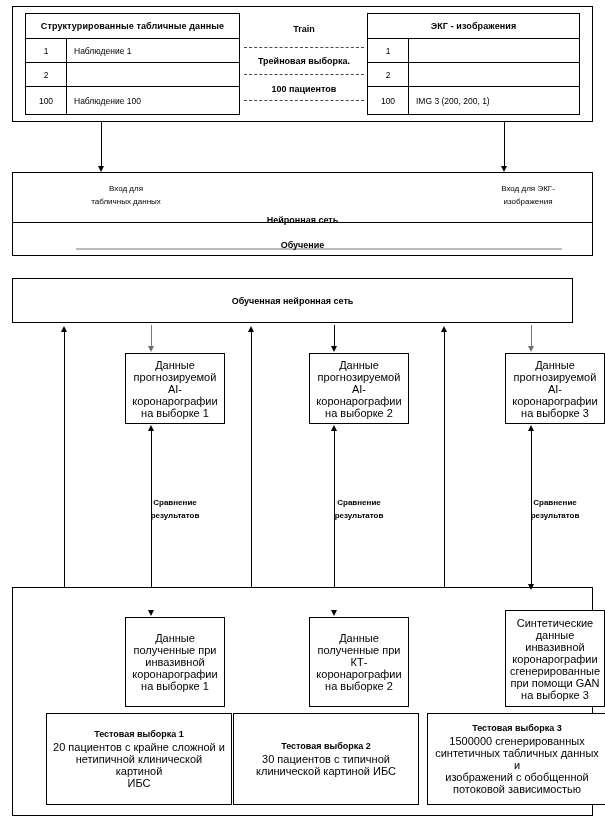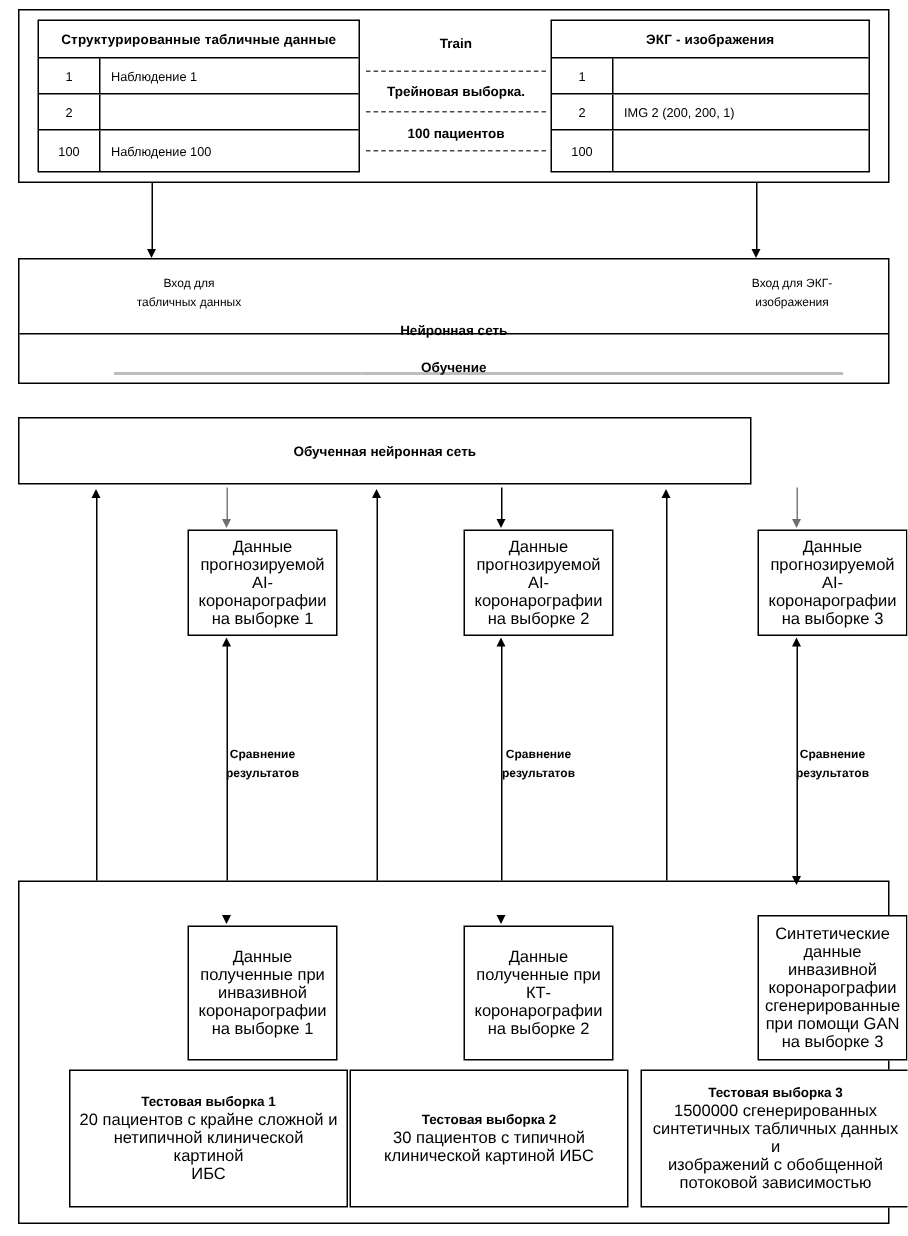--- a/index.html
+++ b/index.html
@@ -76,24 +76,24 @@
 
 <div class="tbl" style="left:367px;top:13px;width:213px;height:102px;">
   <div class="hrow t-head">
     <span>ЭКГ - изображения</span>
   </div>
   <div class="drow" style="flex:1;">
     <div class="c-id t-cell">1</div>
   </div>
   <div class="drow" style="flex:1;">
     <div class="c-id t-cell">2</div>
-    <div class="c-val t-cell">IMG 2 (200, 200, 1)</div>
   </div>
   <div class="drow last" style="flex:1.15;">
     <div class="c-id t-cell">100</div>
+    <div class="c-val t-cell">IMG 3 (200, 200, 1)</div>
   </div>
 </div>
 
 <div class="abs t-mid t-bold ctr" style="left:250px;top:22px;width:108px;height:13px;">
   <span>Train</span>
 </div>
 <div class="dashline" style="left:244px;top:47px;width:120px;"></div>
 <div class="abs t-mid t-bold ctr" style="left:242px;top:54px;width:124px;height:13px;">
   <span>Трейновая выборка.</span>
 </div>
@@ -124,21 +124,21 @@
   <span>Вход для ЭКГ-</span>
   <span>изображения</span>
 </div>
 <div class="abs ctr t-mid t-bold" style="left:12px;top:213px;width:581px;height:14px;">
   <span>Нейронная сеть</span>
 </div>
 <div class="abs ctr t-mid t-bold" style="left:12px;top:238px;width:581px;height:14px;">
   <span>Обучение</span>
 </div>
 
-<div class="box ctr t-mid t-bold" style="left:12px;top:278px;width:489px;height:45px;">
+<div class="box ctr t-mid t-bold" style="left:12px;top:278px;width:561px;height:45px;">
   <span>Обученная нейронная сеть</span>
 </div>
 
 <div class="vline gray" style="left:151px;top:325px;height:22px;"></div>
 <div class="ahead-down gray" style="left:147.5px;top:346px;"></div>
 <div class="box colc t-boxlbl" style="left:101px;top:353px;width:100px;height:71px;">
   <span>Данные</span>
   <span>прогнозируемой</span>
   <span>AI-коронарографии</span>
   <span>на выборке 1</span>

